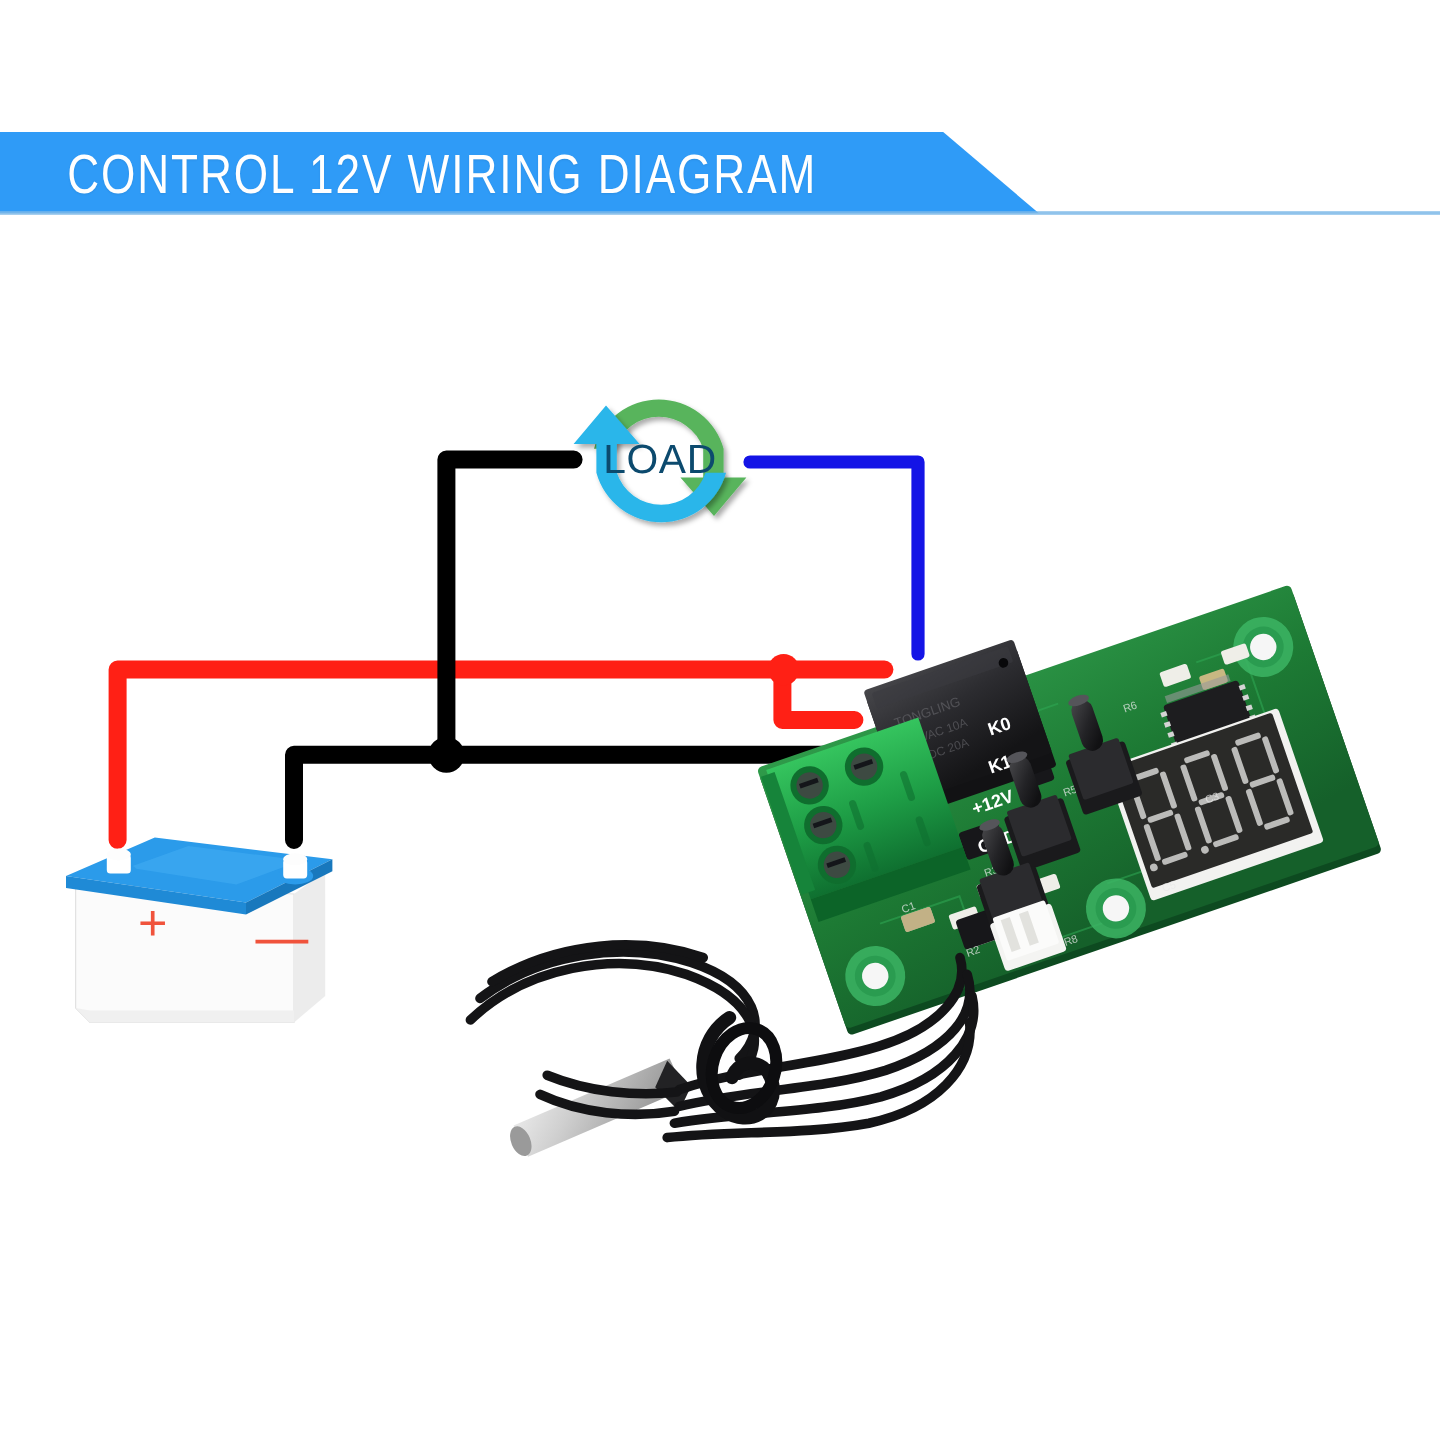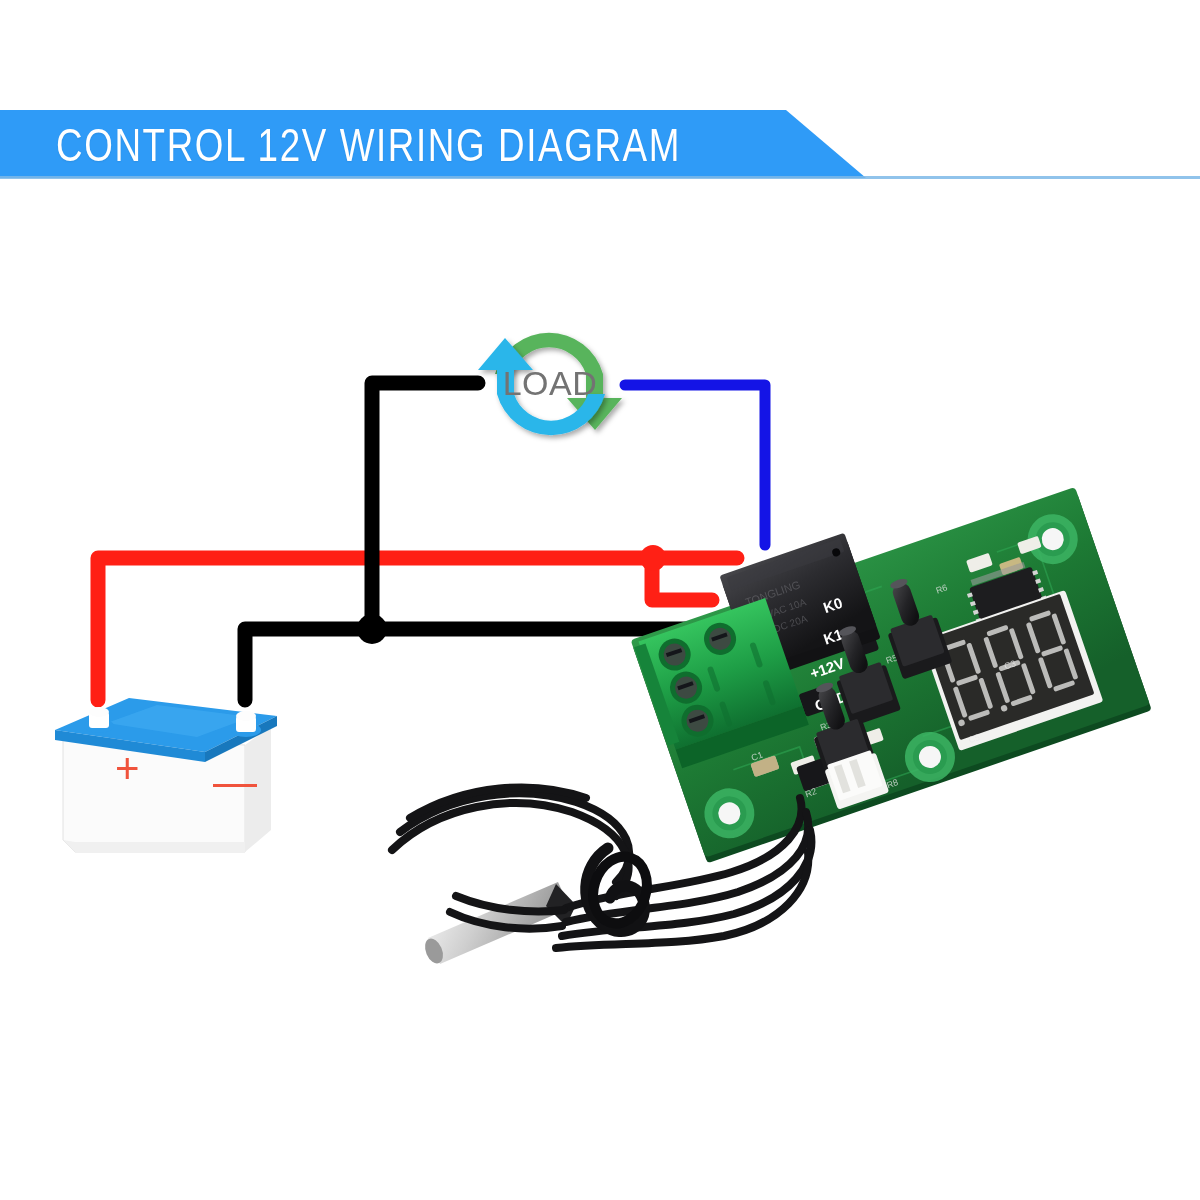--- a/index.html
+++ b/index.html
@@ -62,21 +62,21 @@
     position: absolute;
     left: 455px; top: 288px;
     width: 190px; height: 190px;
   }
   .load-text {
     position: absolute;
     left: 0; top: 0;
     width: 190px; height: 190px;
     display: flex; align-items: center; justify-content: center;
     font-size: 34px;
-    color: #737373;
+    color: #0c4a6e;
     letter-spacing: .5px;
     font-family: "Liberation Sans", sans-serif;
   }
 
   
   .battery {
     position: absolute;
     left: 45px; top: 690px;
     width: 240px; height: 170px;
   }

